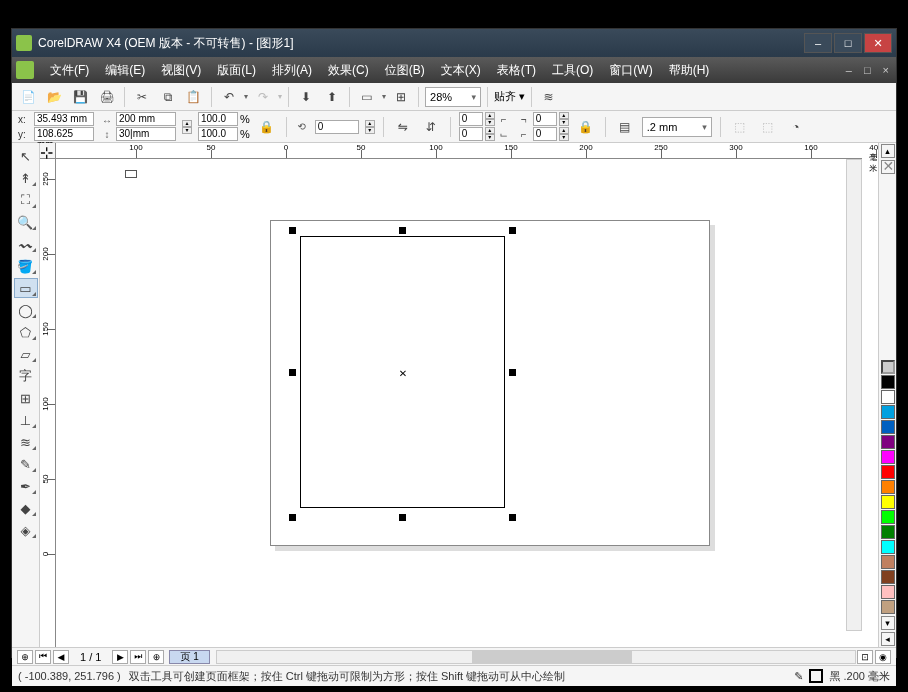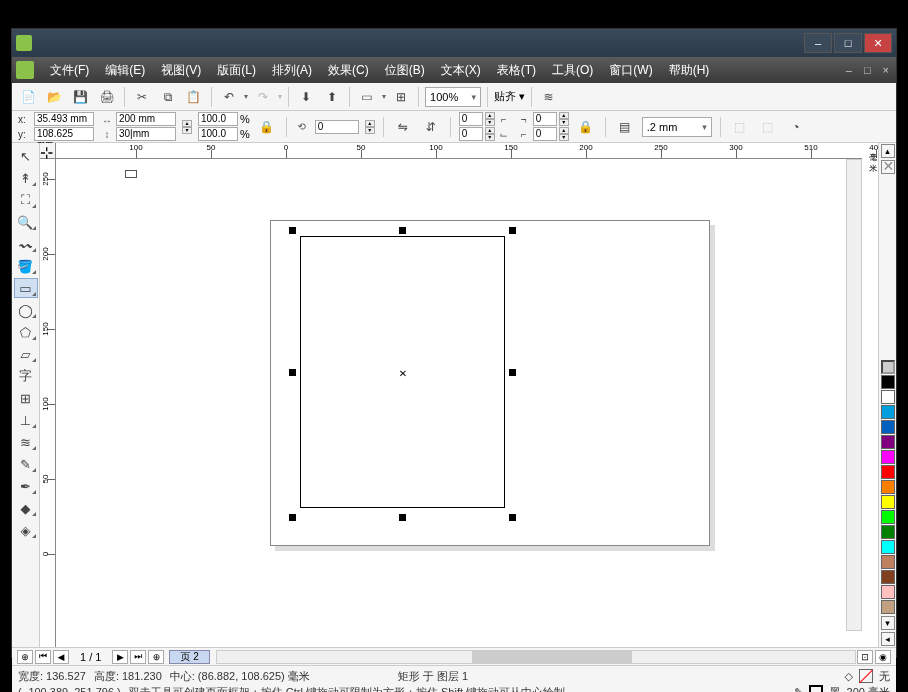--- a/index.html
+++ b/index.html
@@ -64,20 +64,21 @@
 .ruler-v-tick { position: absolute; border-top: 1px solid #666; width: 8px; right: 0; }
 .ruler-v-label { position: absolute; font-size: 8px; writing-mode: vertical-rl; transform: translateY(-50%) rotate(180deg); left: 1px; }
 </style>
 </head>
 <body>
 
 <div class="window">
 
   <div class="titlebar">
     <div class="titlebar-icon"></div>
+    <span>CorelDRAW X4 (OEM 版本 - 不可转售) - [图形1]</span>
     <div class="win-controls">
       <div class="win-btn">–</div>
       <div class="win-btn">□</div>
       <div class="win-btn close">✕</div>
     </div>
   </div>
 
   <div class="menubar">
     <div class="menu-icon"></div>
     <span class="menu-item">文件(F)</span>
@@ -115,21 +116,21 @@
     <span style="font-size:8px;color:#bbb">▾</span>
     <div class="tb-sep"></div>
     <div class="tb-btn">⬇</div>
     <div class="tb-btn">⬆</div>
     <div class="tb-sep"></div>
     <div class="tb-btn">▭</div>
     <span style="font-size:8px;color:#666">▾</span>
     <div class="tb-btn">⊞</div>
     <div class="tb-sep"></div>
     <div class="tb-dropdown">
-      <span>100%</span>
+      <span>28%</span>
         <span class="tb-arrow">▾</span>
     </div>
     <div class="tb-sep"></div>
     <span style="font-size:11px">贴齐 ▾</span>
     <div class="tb-sep"></div>
     <div class="tb-btn">≋</div>
   </div>
 
   <div class="propbar">
     <div class="prop-field">
@@ -264,21 +265,21 @@
           <div class="ruler-label" style="left: 380px;">100</div>
           <div class="ruler-tick-major" style="left: 455px;"></div>
           <div class="ruler-label" style="left: 455px;">150</div>
           <div class="ruler-tick-major" style="left: 530px;"></div>
           <div class="ruler-label" style="left: 530px;">200</div>
           <div class="ruler-tick-major" style="left: 605px;"></div>
           <div class="ruler-label" style="left: 605px;">250</div>
           <div class="ruler-tick-major" style="left: 680px;"></div>
           <div class="ruler-label" style="left: 680px;">300</div>
           <div class="ruler-tick-major" style="left: 755px;"></div>
-          <div class="ruler-label" style="left: 755px;">510</div>
+          <div class="ruler-label" style="left: 755px;">160</div>
           <div class="ruler-tick-major" style="left: 820px;"></div>
           <div class="ruler-label" style="left: 820px;">400 毫米</div>
         </div>
       <div class="ruler-v" id="ruler-v">
           <div class="ruler-v-tick" style="top: 20px;"></div>
           <div class="ruler-v-label" style="top: 20px;">250</div>
           <div class="ruler-v-tick" style="top: 95px;"></div>
           <div class="ruler-v-label" style="top: 95px;">200</div>
           <div class="ruler-v-tick" style="top: 170px;"></div>
           <div class="ruler-v-label" style="top: 170px;">150</div>
@@ -338,40 +339,29 @@
   </div>
 
   <div class="pagenav">
     <div class="nav-btn">⊕</div>
     <div class="nav-btn">⏮</div>
     <div class="nav-btn">◀</div>
     <span style="padding:0 10px">1 / 1</span>
     <div class="nav-btn">▶</div>
     <div class="nav-btn">⏭</div>
     <div class="nav-btn">⊕</div>
-    <div class="page-tab">页 2</div>
+    <div class="page-tab">页 1</div>
     <div class="scroll-h">
         <div class="scroll-thumb"></div>
       </div>
     <div class="nav-btn">⊡</div>
     <div class="nav-btn">◉</div>
   </div>
 
   <div class="statusbar">
-    <div class="status-line">
-      <span>宽度: 136.527</span>
-      <span>高度: 181.230</span>
-      <span>中心: (86.882, 108.625) 毫米</span>
-      <span style="margin-left:80px">矩形 于 图层 1</span>
-      <div class="status-right">
-        <span>◇</span>
-        <div class="fill-none"></div>
-        <span>无</span>
-      </div>
-    </div>
     <div class="status-line">
       <span>( -100.389, 251.796 )</span>
       <span>双击工具可创建页面框架；按住 Ctrl 键拖动可限制为方形；按住 Shift 键拖动可从中心绘制</span>
       <div class="status-right">
         <span>✎</span>
         <div class="outline-sw"></div>
         <span>黑 .200 毫米</span>
       </div>
     </div>
   </div>

